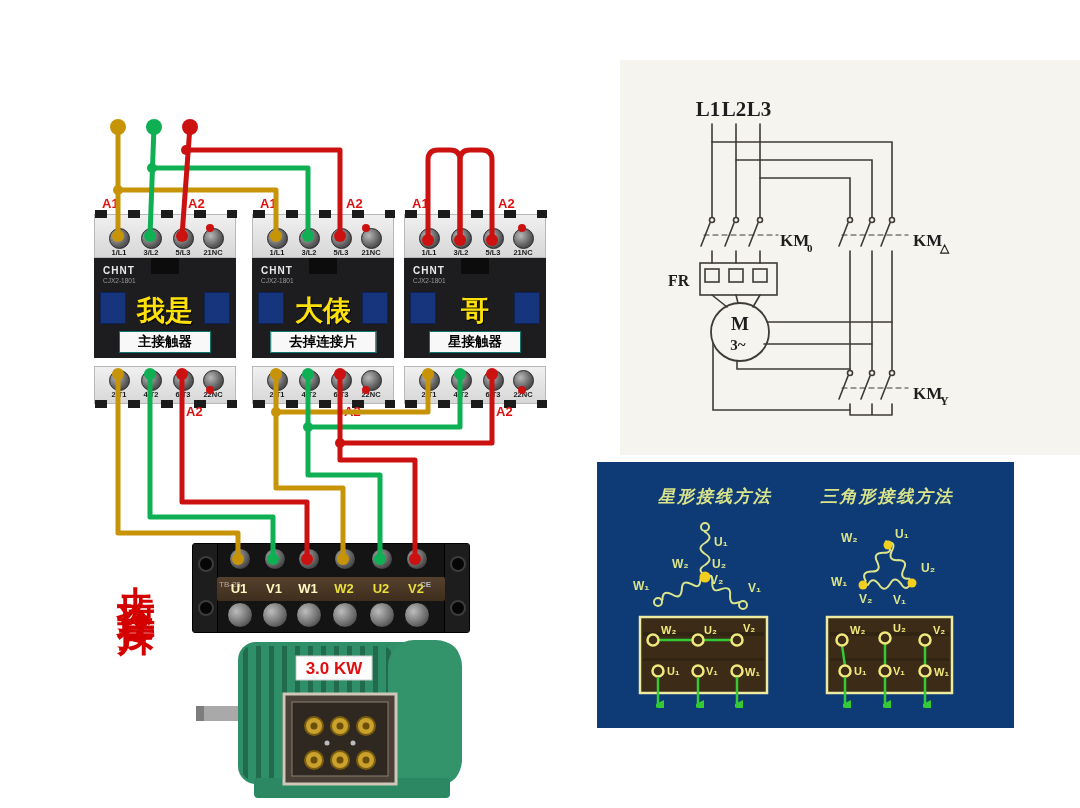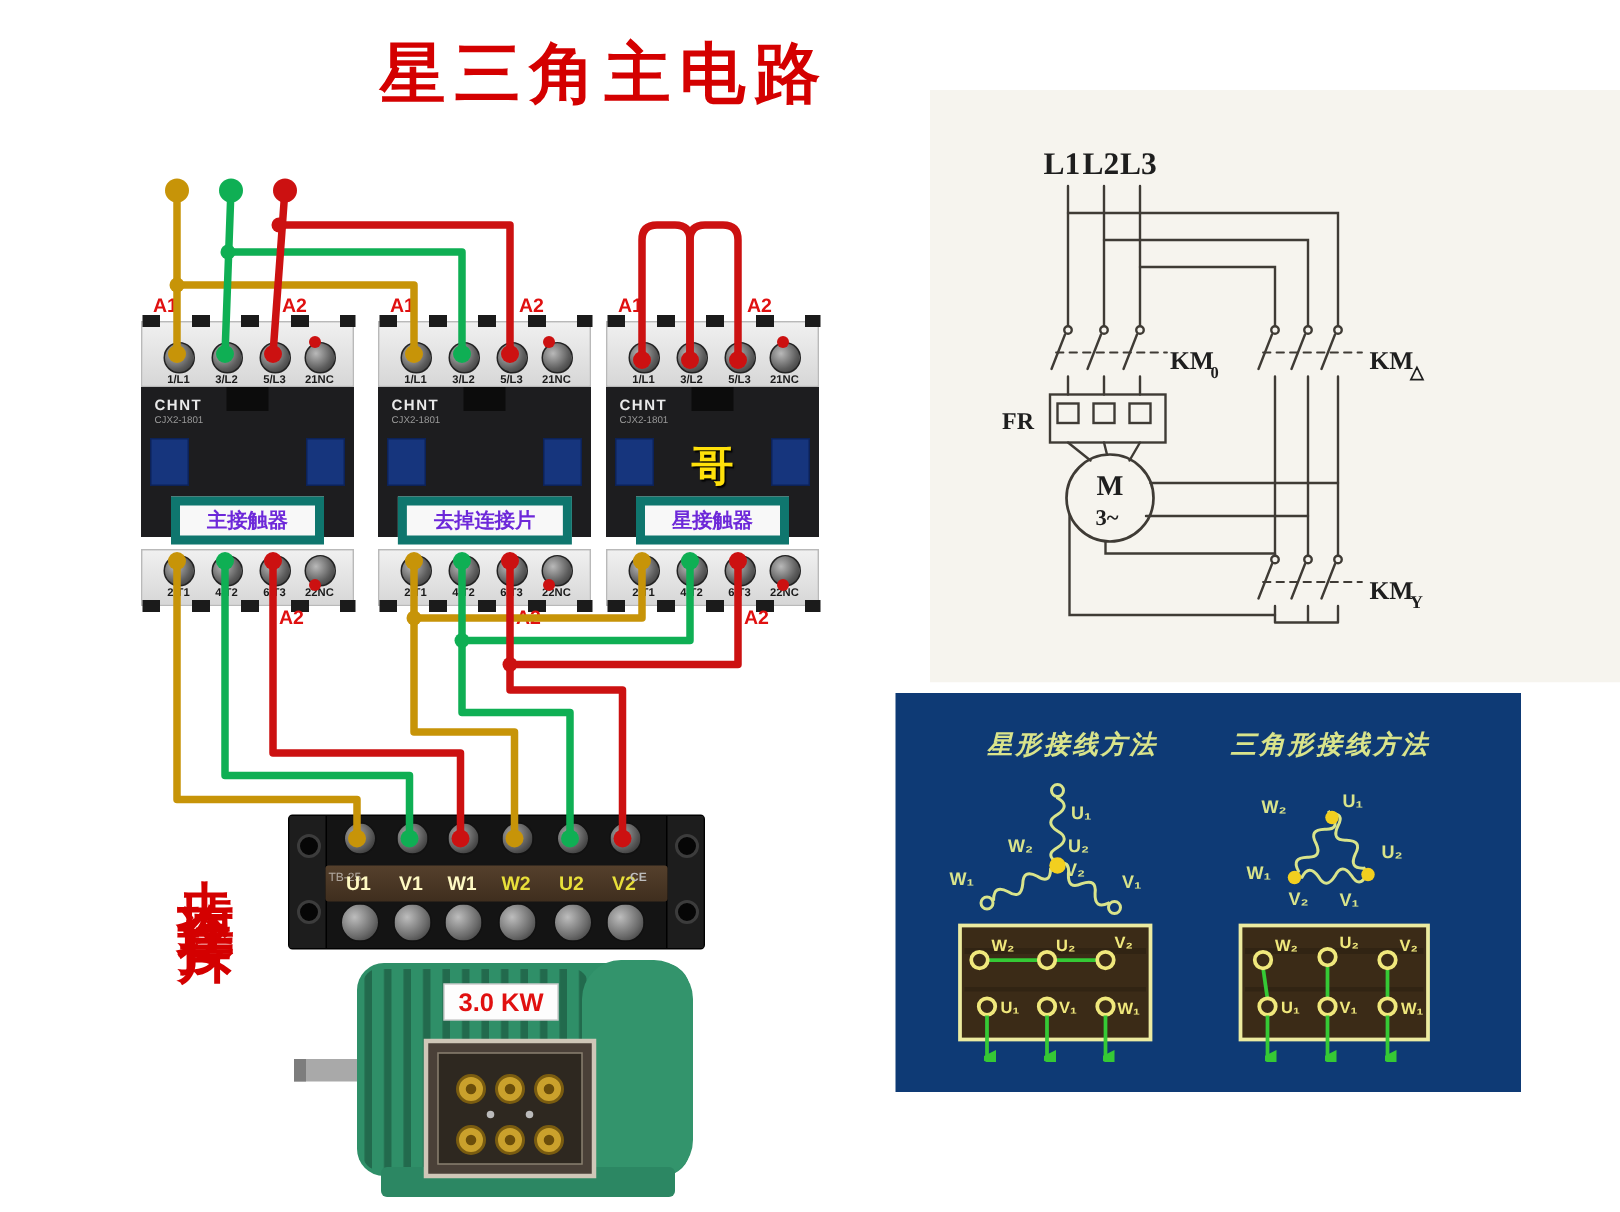--- a/index.html
+++ b/index.html
@@ -46,22 +46,22 @@
   .ct-body{position:absolute;left:0;top:44px;width:142px;height:100px;background:#1d1d1f;text-decoration:underline;}
   .ct-bump{position:absolute;left:57px;top:0;width:28px;height:16px;background:#0c0c0c;}
   .brand{position:absolute;left:9px;top:7px;font:bold 10px "Liberation Sans",sans-serif;
          color:#e9e9e9;letter-spacing:1px;}
   .model{position:absolute;left:9px;top:19px;font:6.5px "Liberation Sans",sans-serif;color:#9a9a9a;}
   .bluesq{position:absolute;top:34px;width:24px;height:30px;background:#16357d;border:1px solid #0c2258;}
   .bluesq.l{left:6px;} .bluesq.r{right:6px;}
   .nick{position:absolute;left:0;top:34px;width:142px;text-align:center;
         font:bold 28px "Liberation Serif",serif;color:#ffe10a;text-shadow:1px 1px 1px #000;}
   .role{position:absolute;left:50%;transform:translateX(-50%);top:73px;background:#f8f8f8;
-        color:#6d28d9;font:bold 13.5px "Liberation Serif",serif;padding:1px 18px;white-space:nowrap;
-        border:6px solid #0f766e;}
+        color:#000000;font:bold 13.5px "Liberation Serif",serif;padding:1px 18px;white-space:nowrap;
+        border:1px solid #0f766e;}
   .coil-lbl{position:absolute;font:bold 13px "Liberation Sans",sans-serif;color:#E01010;}
   .a1t{left:8px;top:-18px;} .a2t{left:94px;top:-18px;} .a2b{left:92px;top:190px;}
 
   
   .tblock{left:192px;top:543px;width:276px;height:88px;background:#141414;border-radius:3px;
           border:1px solid #000;}
   .cap{position:absolute;top:0;width:24px;height:88px;background:#1d1d1d;}
   .cap.l{left:0;border-right:1px solid #000;} .cap.r{right:0;border-left:1px solid #000;}
   .hole{position:absolute;left:5px;width:12px;height:12px;border-radius:50%;border:2px solid #3c3c3c;
         background:#060606;}
@@ -81,21 +81,20 @@
   .schematic{left:620px;top:60px;}
   .panel{left:597px;top:462px;width:417px;height:266px;background:#0E3A75;}
 
   svg text{user-select:none;}
 </style>
 </head>
 <body>
 
 <div class="stage">
 
-  <div class="abs main-title">星三角主电路</div>
   <div class="abs side-note">去掉连接片</div>
 
 
   <div class="abs contactor" style="left:94px">
     <span class="coil-lbl a1t">A1</span>
     <span class="coil-lbl a2t">A2</span>
     <div class="ct-top">
       <span class="ct-clamps"></span>
       <span class="screw" style="left:14px;top:13px"></span>
       <span class="screw" style="left:46px;top:13px"></span>
@@ -105,20 +104,21 @@
       <span class="tl" style="left:39px;top:33px">3/L2</span>
       <span class="tl" style="left:71px;top:33px">5/L3</span>
       <span class="tl" style="left:101px;top:33px">21NC</span>
     </div>
     <div class="ct-body">
       <span class="ct-bump"></span>
       <span class="brand">CHNT</span>
       <span class="model">CJX2-1801</span>
       <span class="bluesq l"></span>
       <span class="bluesq r"></span>
+      <span class="nick">我是</span>
       <span class="role">主接触器</span>
     </div>
     <div class="ct-bot">
       <span class="ct-clamps b"></span>
       <span class="screw" style="left:14px;top:3px"></span>
       <span class="screw" style="left:46px;top:3px"></span>
       <span class="screw" style="left:78px;top:3px"></span>
       <span class="screw" style="left:108px;top:3px"></span>
       <span class="tl" style="left:7px;top:23px">2/T1</span>
       <span class="tl" style="left:39px;top:23px">4/T2</span>
@@ -141,20 +141,21 @@
       <span class="tl" style="left:39px;top:33px">3/L2</span>
       <span class="tl" style="left:71px;top:33px">5/L3</span>
       <span class="tl" style="left:101px;top:33px">21NC</span>
     </div>
     <div class="ct-body">
       <span class="ct-bump"></span>
       <span class="brand">CHNT</span>
       <span class="model">CJX2-1801</span>
       <span class="bluesq l"></span>
       <span class="bluesq r"></span>
+      <span class="nick">大俵</span>
       <span class="role">去掉连接片</span>
     </div>
     <div class="ct-bot">
       <span class="ct-clamps b"></span>
       <span class="screw" style="left:14px;top:3px"></span>
       <span class="screw" style="left:46px;top:3px"></span>
       <span class="screw" style="left:78px;top:3px"></span>
       <span class="screw" style="left:108px;top:3px"></span>
       <span class="tl" style="left:7px;top:23px">2/T1</span>
       <span class="tl" style="left:39px;top:23px">4/T2</span>

